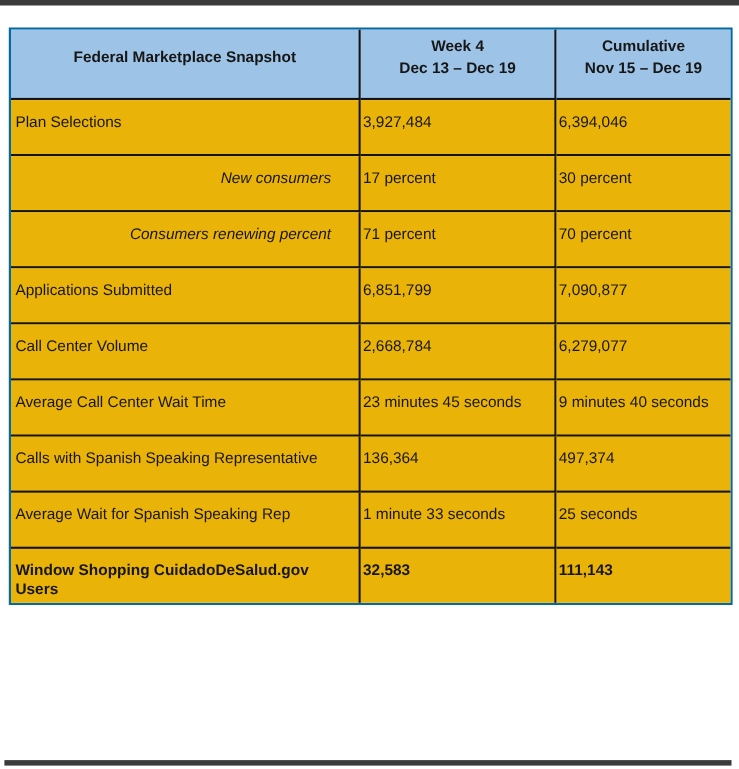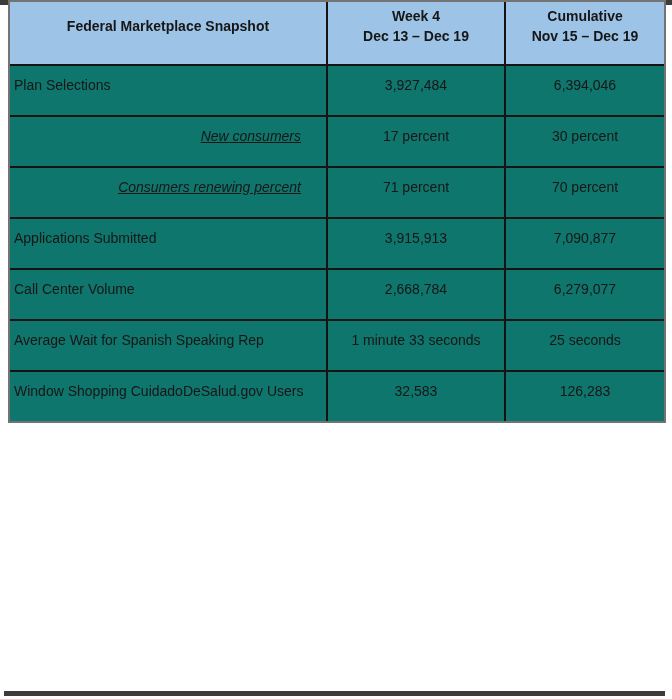--- a/index.html
+++ b/index.html
@@ -10,25 +10,25 @@
     background: #ffffff;
     font-family: "Liberation Sans", sans-serif;
     color: #161616;
     overflow: hidden;
   }
   .edge-bar { position: absolute; background: #3b3b3b; }
   #top-edge { top: 0; left: 0; width: 672px; height: 5px; }
   #bottom-edge { top: 691px; left: 4px; width: 661px; height: 5px; }
 
   table.snapshot {
-    position: absolute; top: 0; left: 8px;
+    position: absolute; top: 25px; left: 8px;
     width: 656px;
     table-layout: fixed;
     border-collapse: separate; border-spacing: 0;
-    border: 2px solid #737373;
+    border: 2px solid #0369a1;
   }
   col.c1 { width: 318px; }
   col.c2 { width: 178px; }
   col.c3 { width: 158px; }
 
   th, td { border: 0 solid #141414; overflow: hidden; }
   th {
     background: #9DC3E6;
     font-weight: bold;
     font-size: 14px; line-height: 20px;
@@ -37,28 +37,28 @@
     text-align: center;
     padding: 0 2px 14px 2px;
     border-bottom: 2px solid #141414;
   }
   td {
     font-size: 14px; line-height: 17px;
     height: 51px;
     vertical-align: top;
     padding-top: 11px;
     border-bottom: 2px solid #141414;
-    background: #0f766e;
+    background: #eab308;
   }
   th.bR, td.bR { border-right: 2px solid #141414; }
-  tr:last-child td { border-bottom: none; height: 49px; }
+  tr:last-child td { border-bottom: none; height: 49px; font-weight: bold; }
 
   td.label { text-align: left; padding-left: 4px; padding-right: 6px; }
-  tr.sub td.label { text-align: right; font-style: italic; padding-right: 25px; text-decoration: underline; }
-  td.val { text-align: center; padding-left: 2px; padding-right: 2px; }
+  tr.sub td.label { text-align: right; font-style: italic; padding-right: 25px; }
+  td.val { padding-left: 2px; padding-right: 2px; }
 </style>
 </head>
 <body>
 
 <div id="top-edge" class="edge-bar"></div>
 
 <table class="snapshot">
   <colgroup>
     <col class="c1">
       <col class="c2">
@@ -90,34 +90,44 @@
       <td class="val bR">17 percent</td>
       <td class="val">30 percent</td>
     </tr>
     <tr class="sub">
       <td class="label bR">Consumers renewing percent</td>
       <td class="val bR">71 percent</td>
       <td class="val">70 percent</td>
     </tr>
     <tr>
       <td class="label bR">Applications Submitted</td>
-      <td class="val bR">3,915,913</td>
+      <td class="val bR">6,851,799</td>
       <td class="val">7,090,877</td>
     </tr>
     <tr>
       <td class="label bR">Call Center Volume</td>
       <td class="val bR">2,668,784</td>
       <td class="val">6,279,077</td>
+    </tr>
+    <tr>
+      <td class="label bR">Average Call Center Wait Time</td>
+      <td class="val bR">23 minutes 45 seconds</td>
+      <td class="val">9 minutes 40 seconds</td>
+    </tr>
+    <tr>
+      <td class="label bR">Calls with Spanish Speaking Representative</td>
+      <td class="val bR">136,364</td>
+      <td class="val">497,374</td>
     </tr>
     <tr>
       <td class="label bR">Average Wait for Spanish Speaking Rep</td>
       <td class="val bR">1 minute 33 seconds</td>
       <td class="val">25 seconds</td>
     </tr>
     <tr>
       <td class="label bR">Window Shopping CuidadoDeSalud.gov Users</td>
       <td class="val bR">32,583</td>
-      <td class="val">126,283</td>
+      <td class="val">111,143</td>
     </tr>
   </tbody>
 </table>
 
 <div id="bottom-edge" class="edge-bar"></div>
 
 </body></html>

